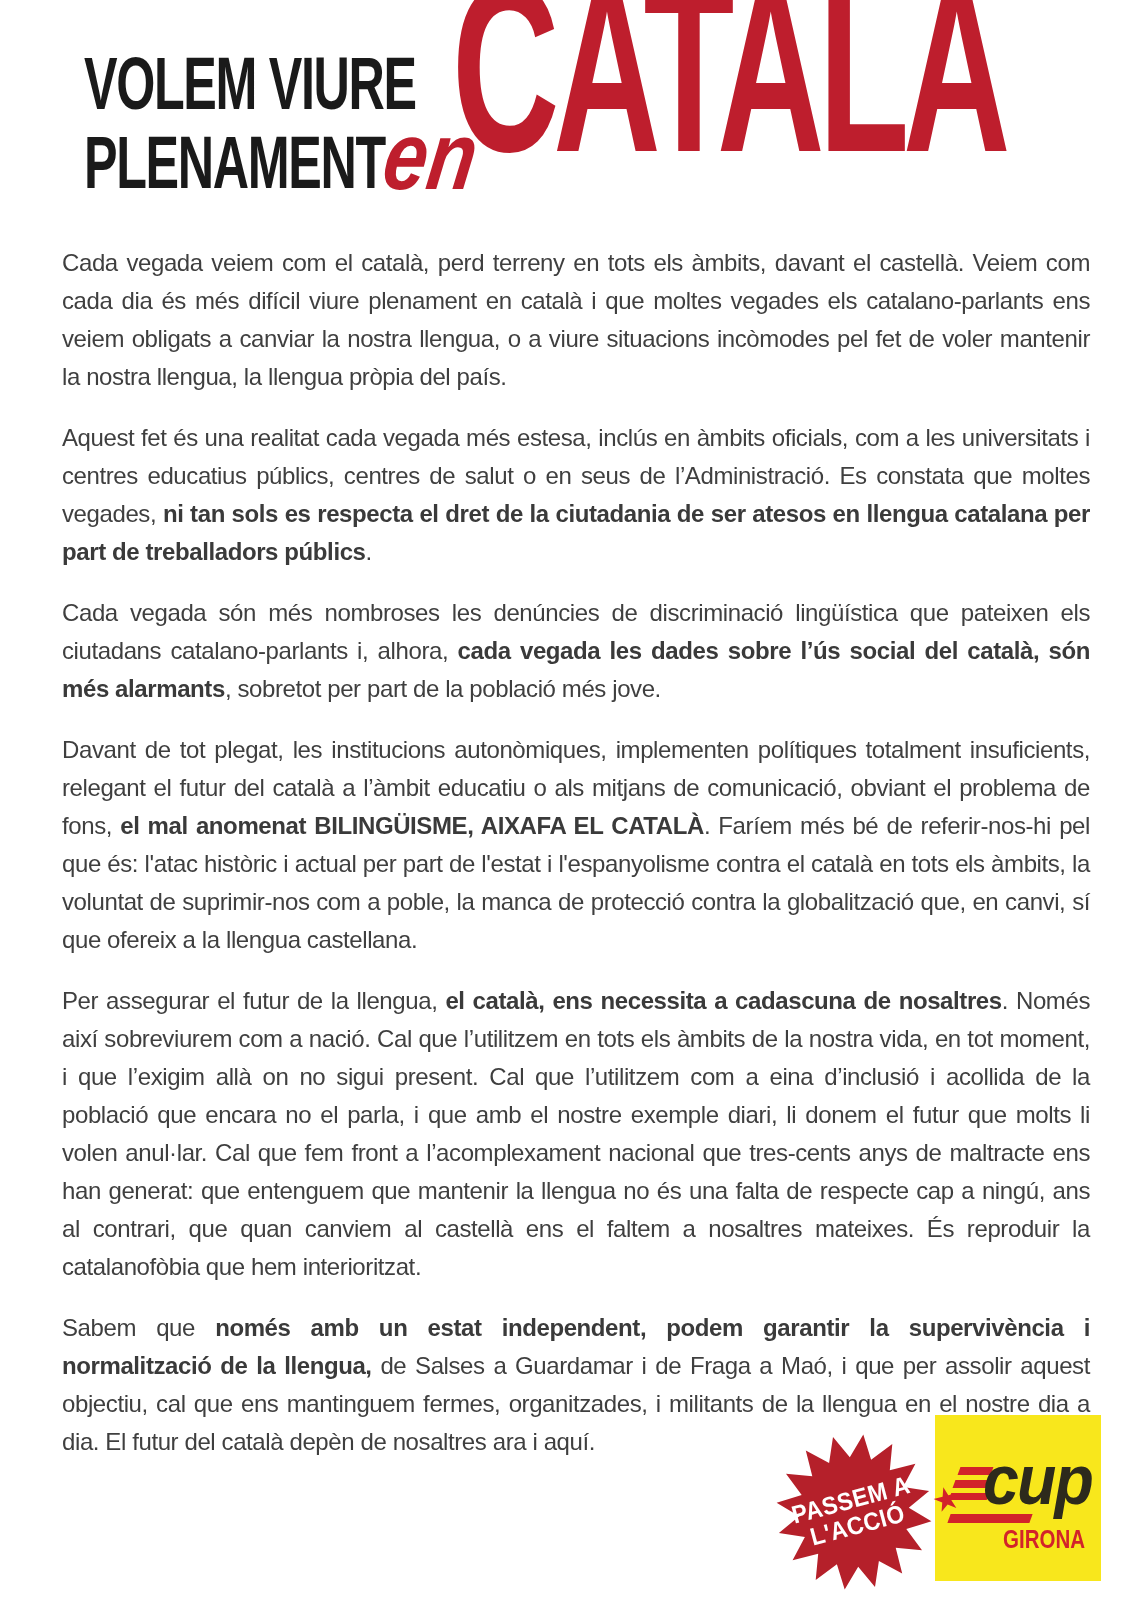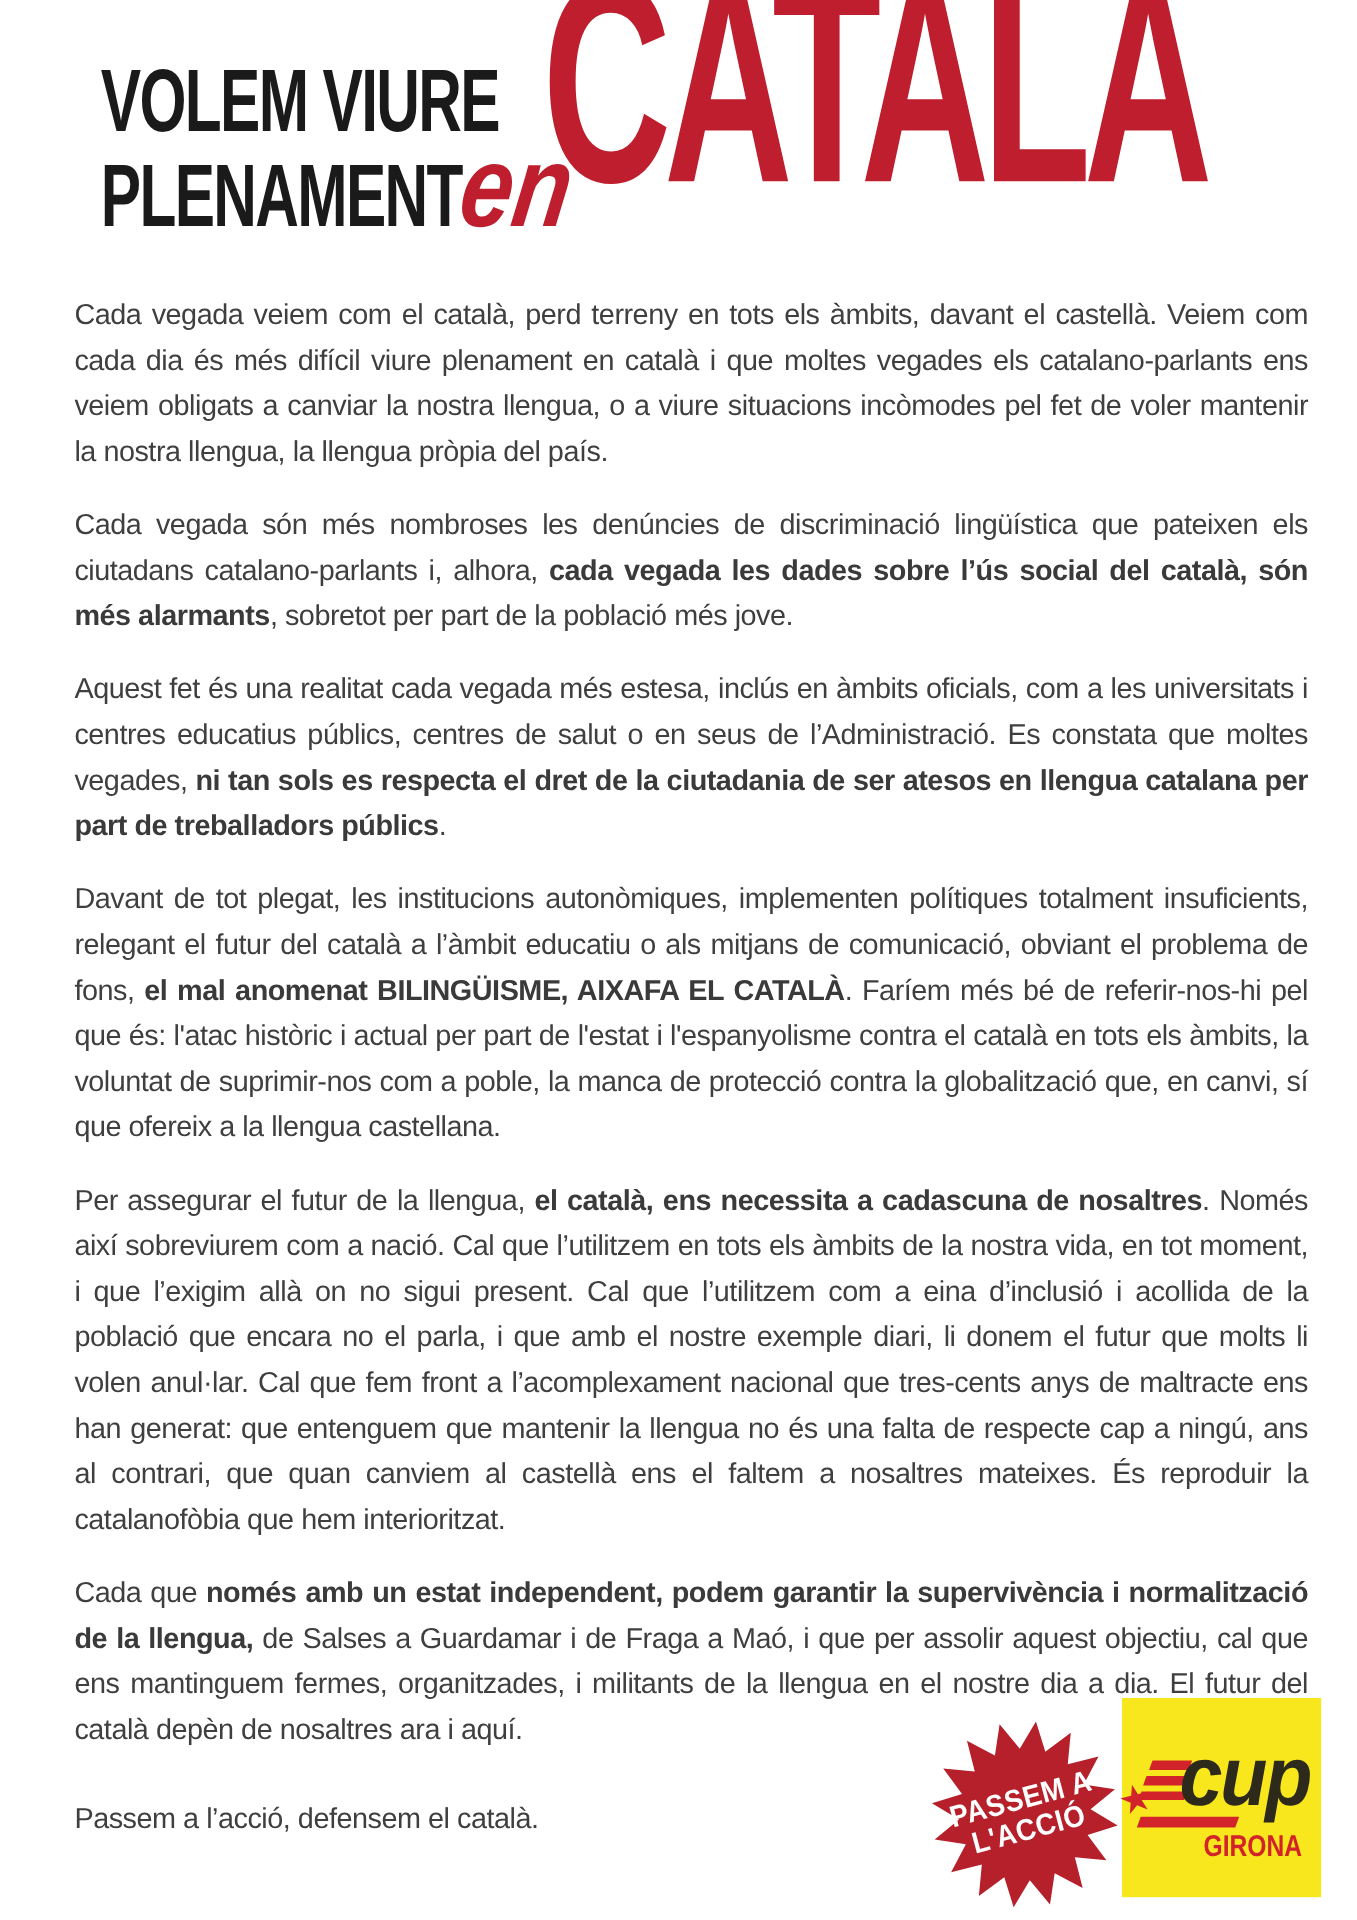--- a/index.html
+++ b/index.html
@@ -142,26 +142,25 @@
     <div class="title-black">
       <div>VOLEM VIURE</div>
       <div>PLENAMENT</div>
     </div>
     <div class="title-en">en</div>
     <div class="title-catala">CATALÀ</div>
   </header>
 
   <main class="body-text">
     <p><span>Cada vegada veiem com el català, perd terreny en tots els àmbits, davant el castellà. Veiem com cada dia és més difícil viure plenament en català i que moltes vegades els catalano-parlants ens veiem obligats a canviar la nostra llengua, o a viure situacions incòmodes pel fet de voler mantenir la nostra llengua, la llengua pròpia del país.</span></p>
+    <p><span>Aquest fet és una realitat cada vegada més estesa, inclús en àmbits oficials, com a les universitats i centres educatius públics, centres de salut o en seus de l’Administració. Es constata que moltes vegades, </span><strong>ni tan sols es respecta el dret de la ciutadania de ser atesos en llengua catalana per part de treballadors públics</strong><span>.</span></p>
     <p><span>Cada vegada són més nombroses les denúncies de discriminació lingüística que pateixen els ciutadans catalano-parlants i, alhora, </span><strong>cada vegada les dades sobre l’ús social del català, són més alarmants</strong><span>, sobretot per part de la població més jove.</span></p>
-    <p><span>Aquest fet és una realitat cada vegada més estesa, inclús en àmbits oficials, com a les universitats i centres educatius públics, centres de salut o en seus de l’Administració. Es constata que moltes vegades, </span><strong>ni tan sols es respecta el dret de la ciutadania de ser atesos en llengua catalana per part de treballadors públics</strong><span>.</span></p>
     <p><span>Davant de tot plegat, les institucions autonòmiques, implementen polítiques totalment insuficients, relegant el futur del català a l’àmbit educatiu o als mitjans de comunicació, obviant el problema de fons, </span><strong>el mal anomenat BILINGÜISME, AIXAFA EL CATALÀ</strong><span>. Faríem més bé de referir-nos-hi pel que és: l'atac històric i actual per part de l'estat i l'espanyolisme contra el català en tots els àmbits, la voluntat de suprimir-nos com a poble, la manca de protecció contra la globalització que, en canvi, sí que ofereix a la llengua castellana.</span></p>
     <p><span>Per assegurar el futur de la llengua, </span><strong>el català, ens necessita a cadascuna de nosaltres</strong><span>. Només així sobreviurem com a nació. Cal que l’utilitzem en tots els àmbits de la nostra vida, en tot moment, i que l’exigim allà on no sigui present. Cal que l’utilitzem com a eina d’inclusió i acollida de la població que encara no el parla, i que amb el nostre exemple diari, li donem el futur que molts li volen anul·lar. Cal que fem front a l’acomplexament nacional que tres-cents anys de maltracte ens han generat: que entenguem que mantenir la llengua no és una falta de respecte cap a ningú, ans al contrari, que quan canviem al castellà ens el faltem a nosaltres mateixes. És reproduir la catalanofòbia que hem interioritzat.</span></p>
-    <p><span>Cada que </span><strong>només amb un estat independent, podem garantir la supervivència i normalització de la llengua,</strong><span> de Salses a Guardamar i de Fraga a Maó, i que per assolir aquest objectiu, cal que ens mantinguem fermes, organitzades, i militants de la llengua en el nostre dia a dia. El futur del català depèn de nosaltres ara i aquí.</span></p>
-    <p class="closing"><span>Passem a l’acció, defensem el català.</span></p>
+    <p><span>Sabem que </span><strong>només amb un estat independent, podem garantir la supervivència i normalització de la llengua,</strong><span> de Salses a Guardamar i de Fraga a Maó, i que per assolir aquest objectiu, cal que ens mantinguem fermes, organitzades, i militants de la llengua en el nostre dia a dia. El futur del català depèn de nosaltres ara i aquí.</span></p>
   </main>
 
   <div class="badge">
     <svg viewBox="0 0 156 156" aria-hidden="true">
       <polygon points="87.3,0.6 95.1,25.7 116.3,10.0 113.8,36.3 139.4,29.8 127.1,53.1 153.1,57.0 132.8,73.8 155.4,87.3 130.3,95.1 146.0,116.3 119.7,113.8 126.2,139.4 102.9,127.1 99.0,153.1 82.2,132.8 68.7,155.4 60.9,130.3 39.7,146.0 42.2,119.7 16.6,126.2 28.9,102.9 2.9,99.0 23.2,82.2 0.6,68.7 25.7,60.9 10.0,39.7 36.3,42.2 29.8,16.6 53.1,28.9 57.0,2.9 73.8,23.2" fill="#b5202a"></polygon>
     </svg>
     <div class="badge-text">
       <span>PASSEM A</span>
       <span>L'ACCIÓ</span>
     </div>

